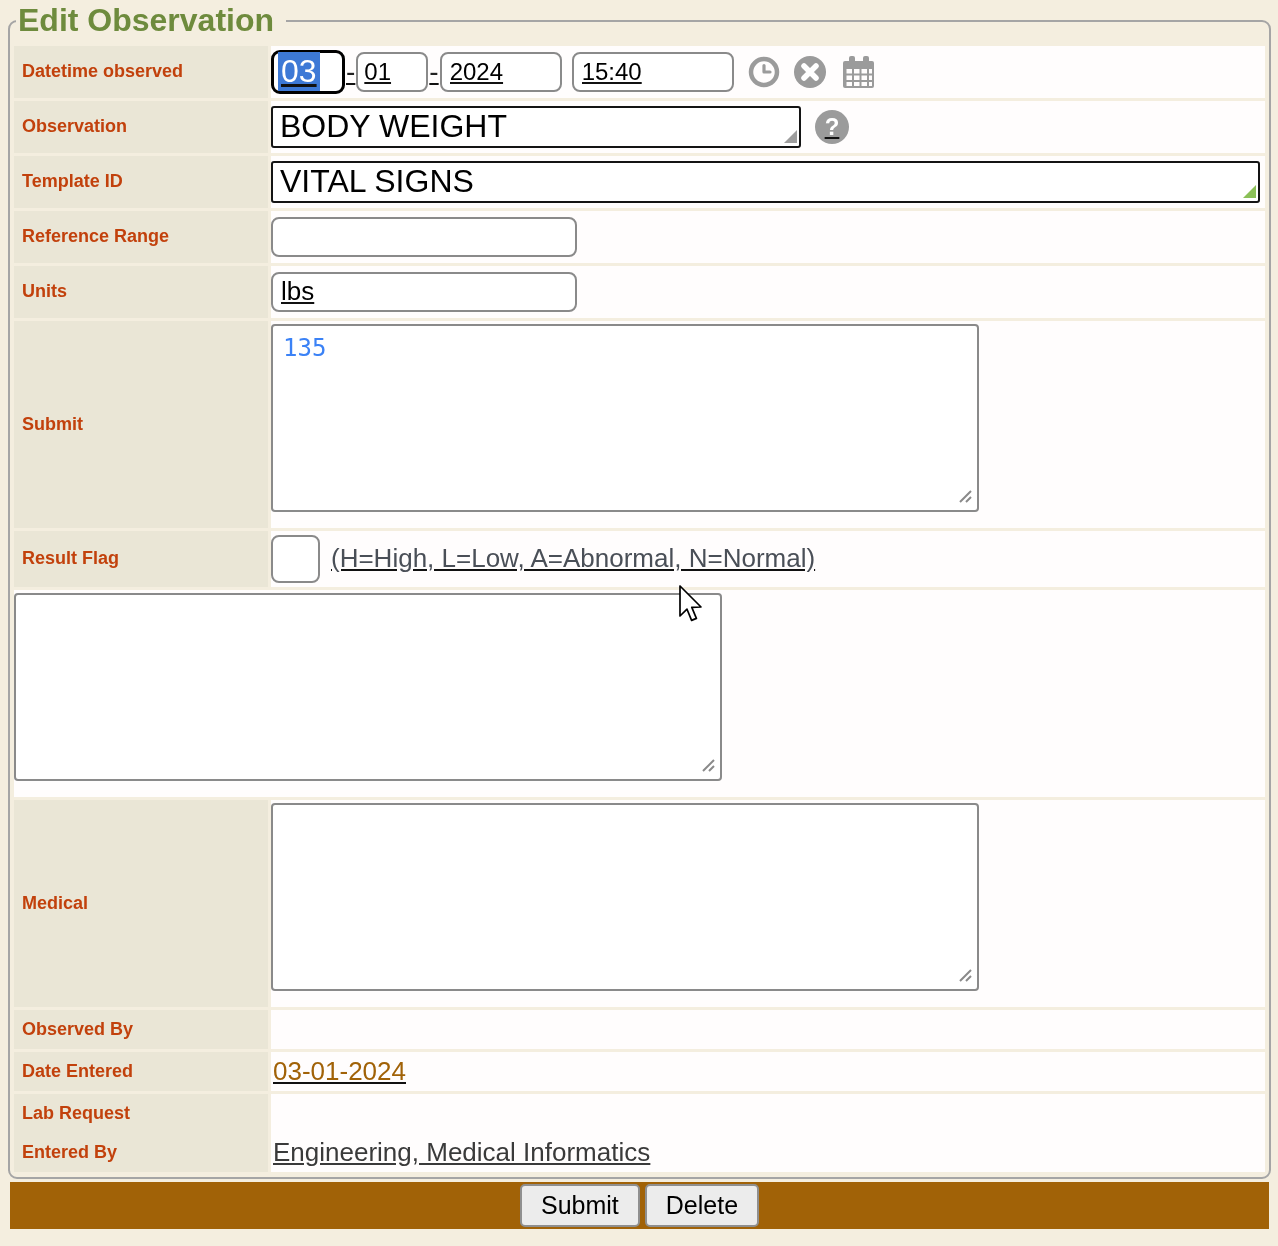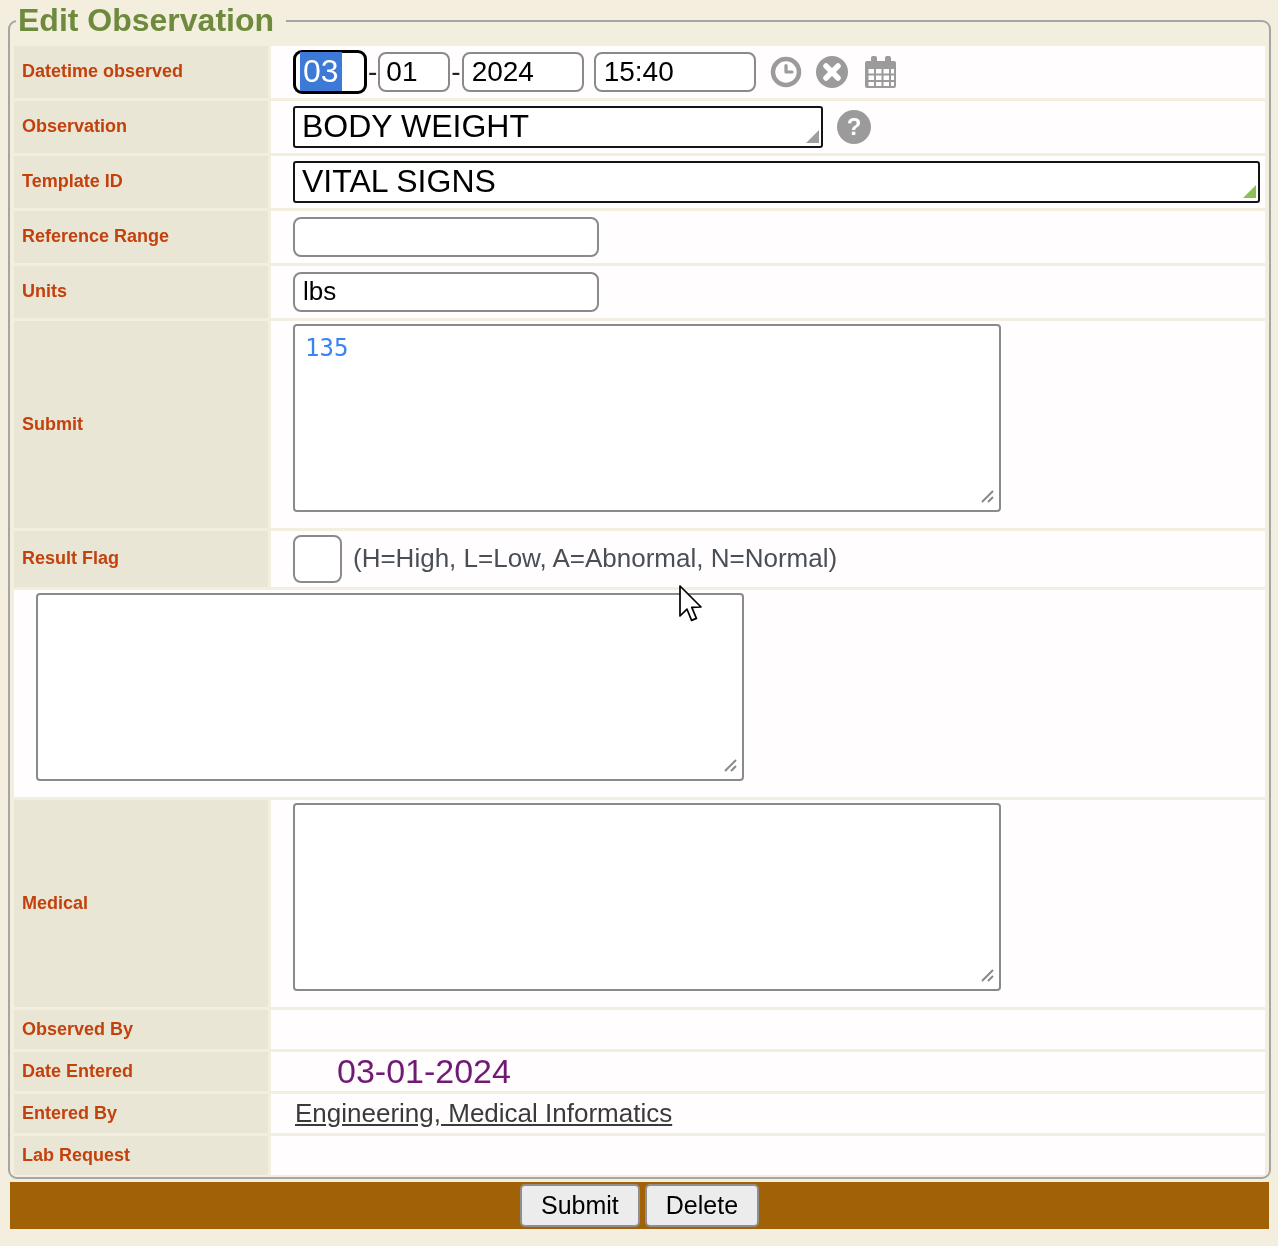--- a/index.html
+++ b/index.html
@@ -26,31 +26,31 @@
   .row{display:flex;gap:3px;margin-bottom:3px;}
   .label-cell{
     width:254px;flex-shrink:0;background:#eae6d6;
     display:flex;align-items:center;
     padding-left:8px;box-sizing:border-box;
     font-size:18px;color:#c2410c;font-weight:bold;
   }
   .value-cell{
     flex:1;background:#fffdfd;
     display:flex;align-items:center;
-    padding-left:22px;box-sizing:border-box;
-    position:relative;min-height:52px;
+    padding-left:0;box-sizing:border-box;
+    position:relative;min-height:52px;text-decoration:underline;
   }
   .h52{height:52px;}
   .h56{height:56px;}
   .h39{min-height:39px;height:39px;}
   .ta-row .value-cell{align-items:flex-start;padding-top:3px;padding-bottom:12px;}
   
   .ti{
     height:40px;border:2px solid #8a8a8a;border-radius:8px;
-    font-family:"Liberation Sans",sans-serif;font-size:28px;
+    font-family:"Liberation Sans",sans-serif;font-size:24px;
     padding:0 8px;box-sizing:border-box;background:#fff;color:#000;
     outline:none;
   }
   .ti.small-date{width:72px;padding:0 6px;}
   .ti.year{width:122px;}
   .ti.time{width:162px;margin-left:10px;}
   .focus-box{
     width:74px;height:44px;border:3px solid #000;border-radius:9px;
     background:#fff;box-sizing:border-box;
     display:flex;align-items:center;padding-left:4px;
@@ -90,21 +90,21 @@
     border:2px solid #8a8a8a;border-radius:4px;
     font-family:"DejaVu Sans Mono","Liberation Mono",monospace;
     font-size:24px;padding:8px 10px;box-sizing:border-box;
     resize:none;outline:none;color:#3b82f6;background:#fff;
   }
   .resize-glyph{position:absolute;right:6px;bottom:8px;cursor:nwse-resize;}
   
   .ti.flag{width:49px;height:48px;font-size:26px;padding:0 6px;border-radius:8px;}
   .hint{font-size:26px;color:#4a4f57;margin-left:11px;}
   
-  .info-text{font-size:34px;color:#701a75;padding-left:2px;margin-left:42px;}
+  .info-text{font-size:26px;color:#a16207;padding-left:2px;}
   a.person-link{color:#3a3a3a;text-decoration:underline;font-size:26px;padding-left:2px;}
   
   .button-bar{
     background:#a16207;margin:3px 9px 0 10px;height:47px;
     display:flex;align-items:center;justify-content:center;gap:5px;
   }
   button.form-btn{
     font-family:"Liberation Sans",sans-serif;font-size:25px;
     background:#ececec;border:2px solid #8f8f8f;border-radius:5px;
     padding:5px 19px;color:#000;cursor:pointer;
@@ -258,31 +258,31 @@
     </div>
   </div>
 
   <div class="row">
     <div class="label-cell h39">Date Entered</div>
     <div class="value-cell h39">
       <span class="info-text">03-01-2024</span>
     </div>
   </div>
 
-  <div class="row">
-    <div class="label-cell h39">Entered By</div>
-    <div class="value-cell h39">
-      <a href="#" class="person-link">Engineering, Medical Informatics</a>
-    </div>
-  </div>
-
   <div class="row" style="margin-bottom:0;">
     <div class="label-cell h39">Lab Request</div>
     <div class="value-cell h39">
       <span class="info-text"></span>
+    </div>
+  </div>
+
+  <div class="row">
+    <div class="label-cell h39">Entered By</div>
+    <div class="value-cell h39">
+      <a href="#" class="person-link">Engineering, Medical Informatics</a>
     </div>
   </div>
 </fieldset>
 
 <div class="button-bar">
   <button class="form-btn">Submit</button>
   <button class="form-btn">Delete</button>
 </div>
 
 <span class="mouse-cursor">

